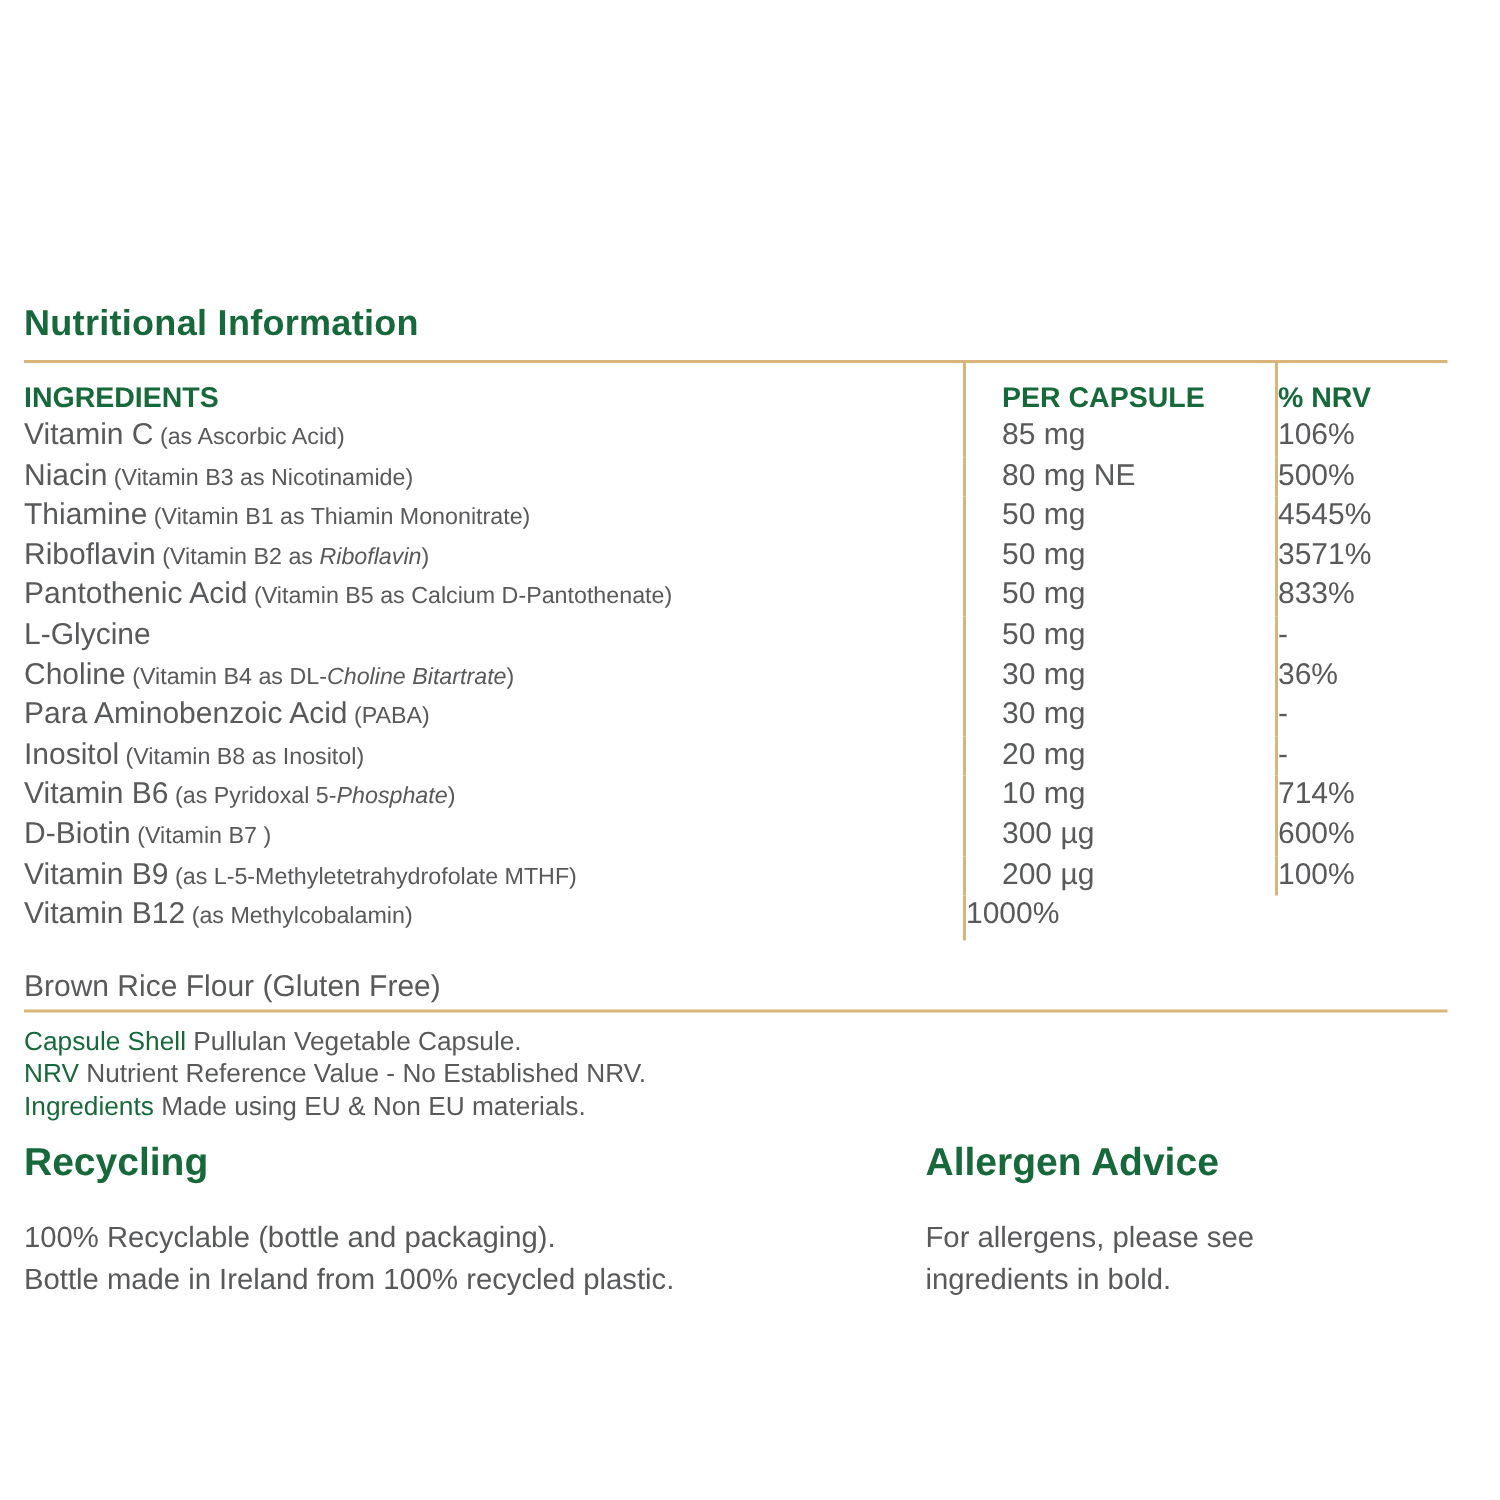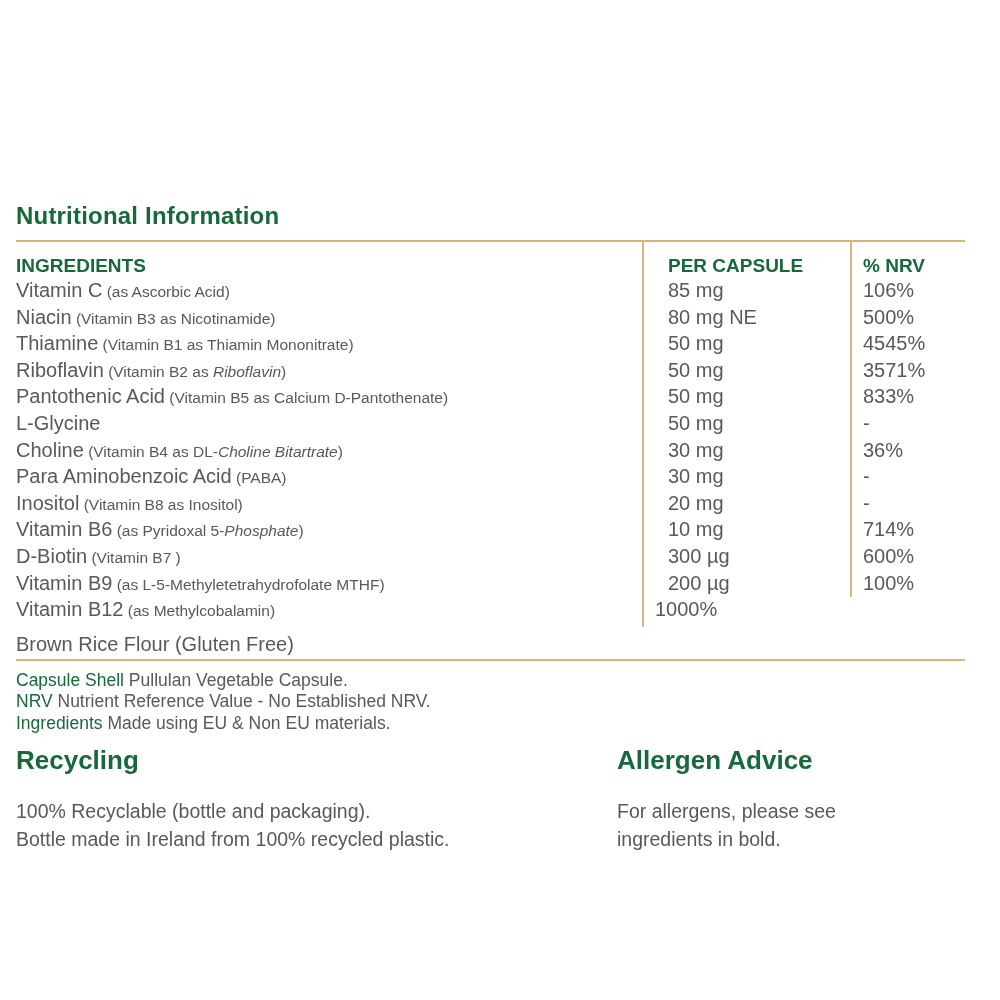--- a/index.html
+++ b/index.html
@@ -48,31 +48,31 @@
     padding-top: 12px;
     line-height: 24px;
     white-space: nowrap;
   }
   .cell {
     line-height: 24.6px;
     color: var(--gray);
     white-space: nowrap;
   }
   .c2 { border-left: 2px solid var(--gold); padding-left: 24px; }
-  .c3 { border-left: 2px solid var(--gold); padding-left: 11px; }
+  .c3 { border-left: 2px solid var(--gold); padding-left: 0; }
   .cell.last { padding-bottom: 3px; }
   .nm   { font-size: 20px; }
   .dt   { font-size: 15.5px; }
   .dt-it{ font-size: 15.5px; font-style: italic; }
   .amt, .nrv { font-size: 20px; }
   .brown-row {
     font-size: 20px;
     line-height: 24px;
     color: var(--gray);
-    margin-top: 5px;
+    margin-top: 19px;
   }
   .notes {
     margin-top: 9px;
     font-size: 17.5px;
     line-height: 21.5px;
     color: var(--gray);
   }
   .note-lead { color: var(--green); }
   .bottom {
     display: flex;

